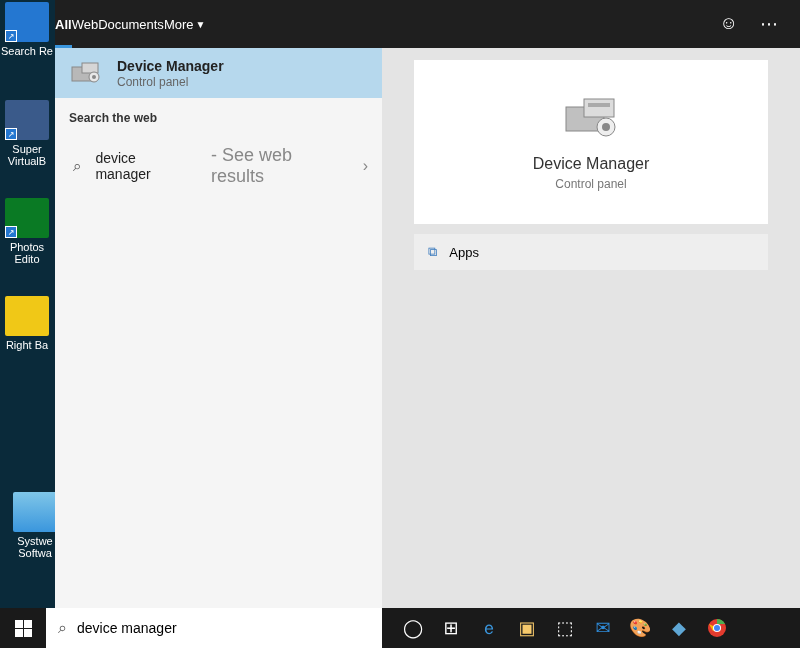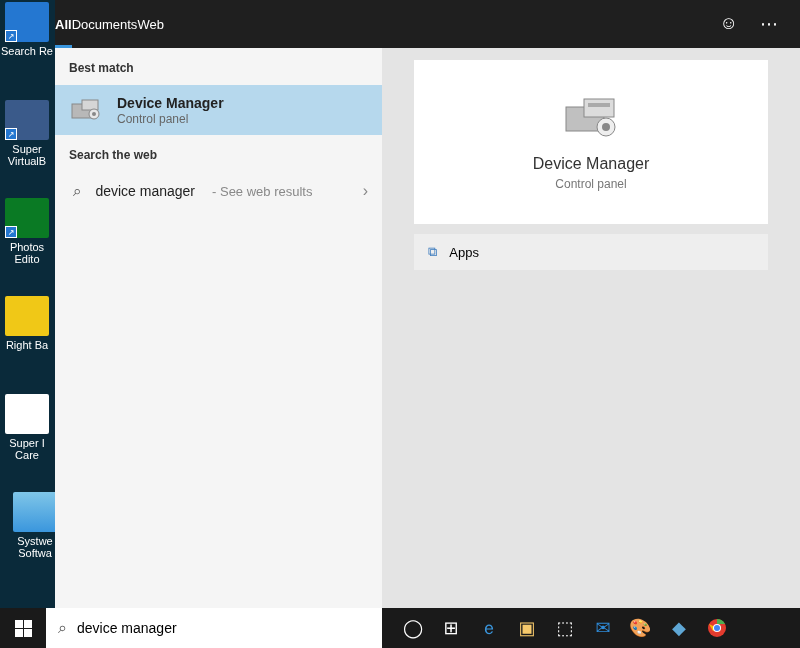--- a/index.html
+++ b/index.html
@@ -14,21 +14,21 @@
   .top-icons { margin-left:auto; display:flex; gap:22px; padding-right:22px; font-size:18px;}
   .panel { position:absolute; left:55px; top:48px; width:327px; bottom:40px; background:#f5f5f5; display:flex; flex-direction:column; }
   .section-label { font-size:12px; font-weight:600; padding:13px 14px 10px; color:#333; }
   .result { display:flex; align-items:center; padding:8px 14px; gap:14px; cursor:pointer; }
   .result.selected { background:#b6d8ed; }
   .result-icon { width:34px; height:34px; display:flex; align-items:center; justify-content:center; }
   .result-title { font-size:14px; color:#222; font-weight:600;}
   .result-sub   { font-size:12px; color:#666; margin-top:1px;}
   .webrow { display:flex; align-items:center; padding:10px 14px 10px 18px; gap:14px; cursor:pointer;}
   .webrow .q { font-size:14px; color:#222;}
-  .webrow .hint { font-size:13px; color:#888; margin-left:3px;}
+  .webrow .hint { font-size:18px; color:#888; margin-left:3px;}
   .chev { margin-left:auto; color:#888; font-size:16px;}
   .preview { position:absolute; left:382px; top:48px; right:0; bottom:40px; background:#e4e4e4; }
   .hero { background:#fff; margin:12px 32px 0 32px; height:164px; display:flex; flex-direction:column; align-items:center; justify-content:center; }
   .hero svg { margin-bottom:8px; }
   .hero-title { font-size:16px; color:#333; margin-top:6px;}
   .hero-sub { font-size:12px; color:#777; margin-top:4px;}
   .actions { margin:10px 32px 0 32px; }
   .action { display:flex; align-items:center; gap:12px; padding:10px 14px; background:#eee; font-size:13px; cursor:pointer;}
   .taskbar { position:absolute; left:0; right:0; bottom:0; height:40px; background:#1a1a1a; display:flex; align-items:center; }
   .start { width:46px; height:40px; display:flex; align-items:center; justify-content:center; cursor:pointer;}
@@ -59,42 +59,41 @@
   <div class="desk-icon" style="left:0;top:198px">
       <div class="box" style="background:#0a7a24">
         <span class="shortcut">↗</span>
       </div>
       <span>Photos Edito</span>
     </div>
   <div class="desk-icon" style="left:0;top:296px">
       <div class="box" style="background:#f0c817"></div>
       <span>Right Ba</span>
     </div>
-  <div class="desk-icon" style="left:0;top:394px">
-      <div class="box"></div>
-      <span>Super I Care</span>
-    </div>
   <div class="desk-icon" style="left:8px;top:492px">
       <div class="box" style="background:linear-gradient(#7fc6e8,#3a96dd)"></div>
       <span>Systwe Softwa</span>
     </div>
 </div>
 
 <div class="topbar">
   <div class="tab active">All</div>
+  <div class="tab">Web</div>
   <div class="tab">Documents</div>
-  <div class="tab">Web</div>
+  <div class="tab">
+      <span>More</span>
+      <span class="more">▼</span>
+    </div>
   <div class="top-icons">
     <span>☺</span>
     <span>⋯</span>
   </div>
 </div>
 
 <div class="panel">
-  <div class="section-label">Best match</div>
   <div class="result selected">
     <div class="result-icon">
       <svg width="32" height="32" viewBox="0 0 32 32">
           <rect x="2" y="10" width="22" height="14" fill="#b8b8b8" stroke="#888"></rect>
           <rect x="12" y="6" width="16" height="10" fill="#d6d6d6" stroke="#888"></rect>
           <circle cx="24" cy="20" r="5" fill="#e8e8e8" stroke="#888"></circle>
           <circle cx="24" cy="20" r="2" fill="#888"></circle>
         </svg>
     </div>
     <div>

